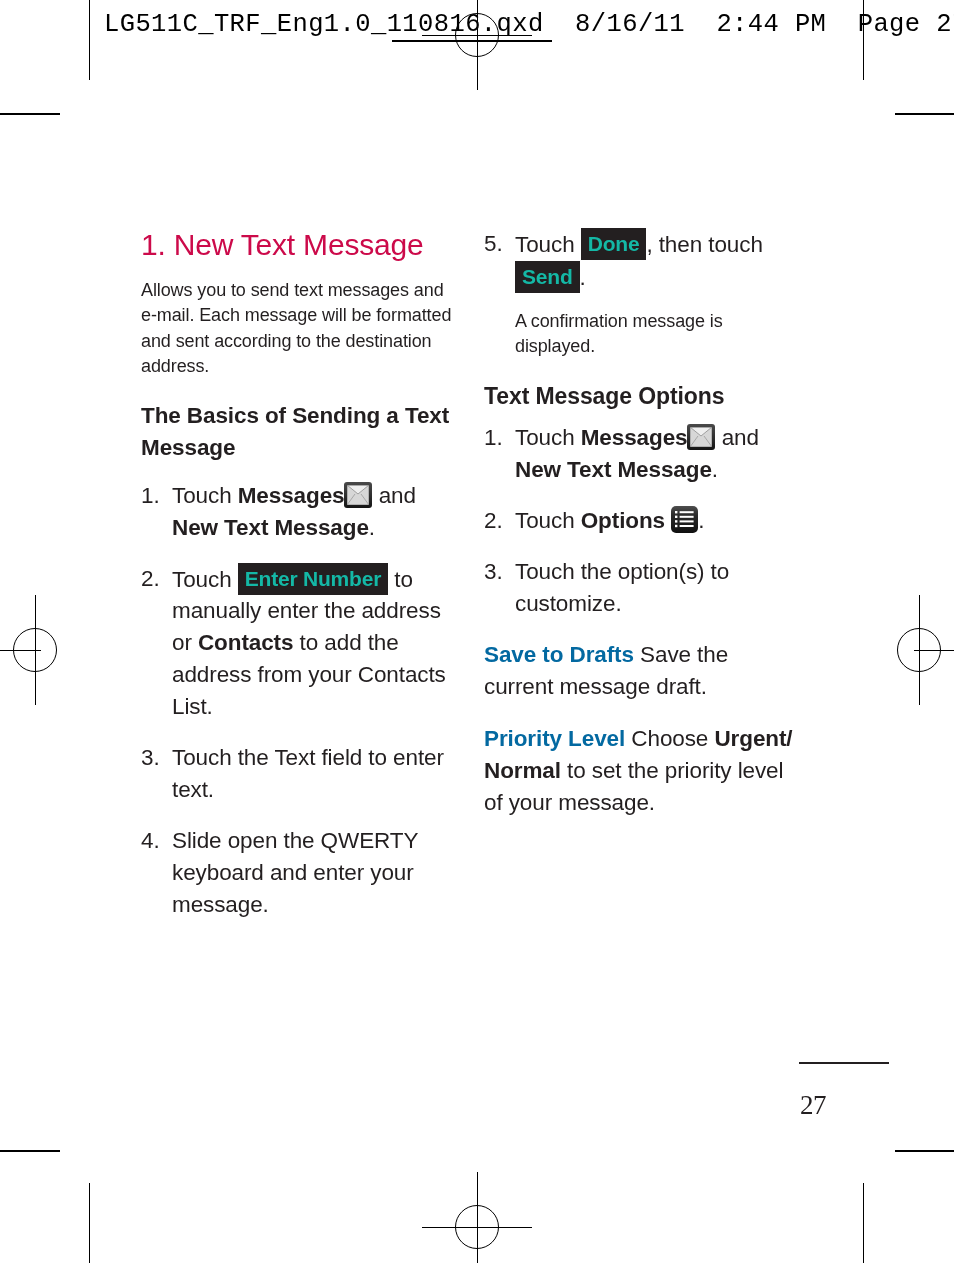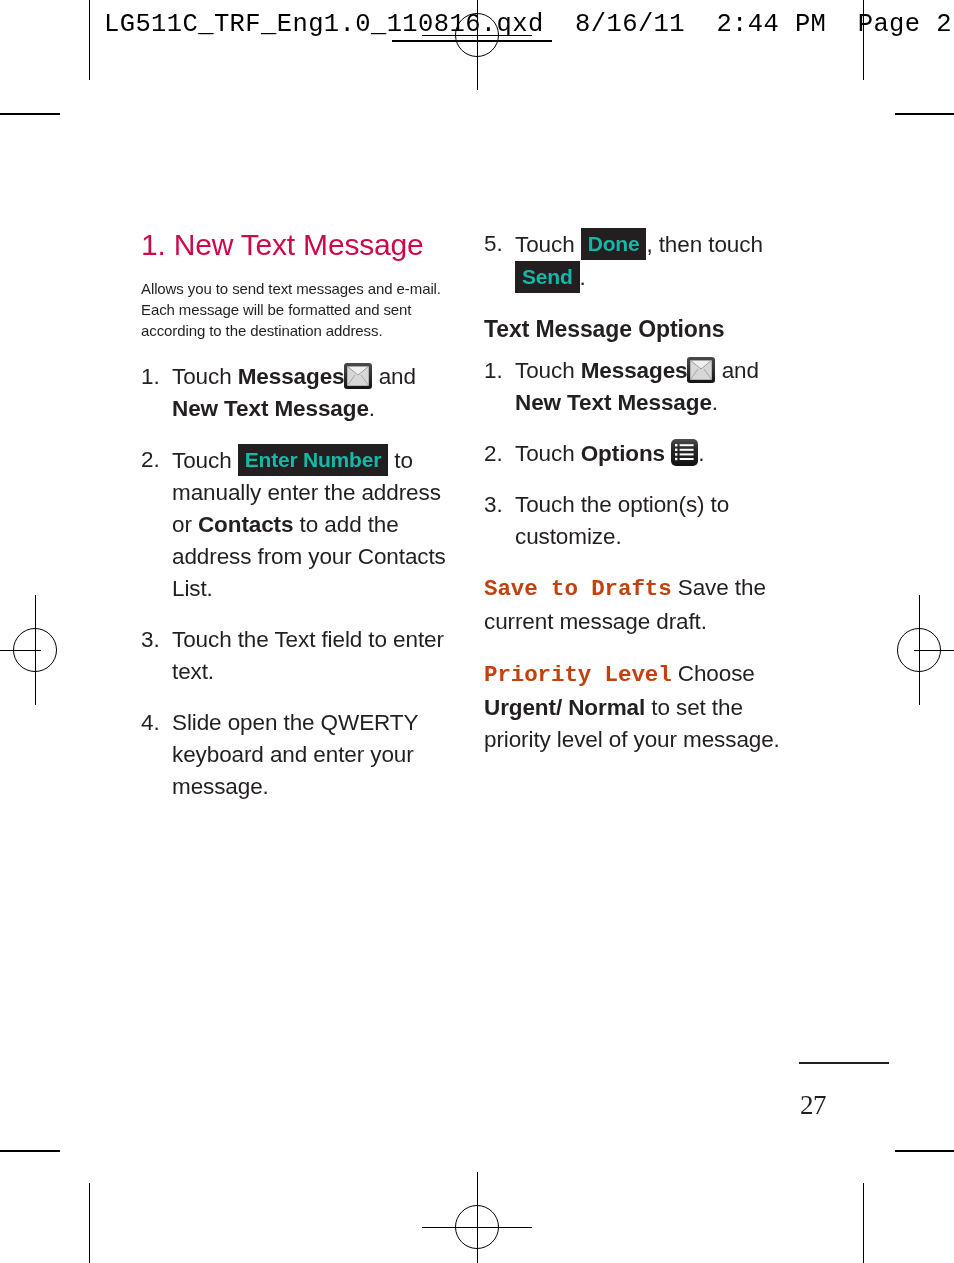--- a/index.html
+++ b/index.html
@@ -95,21 +95,21 @@
     margin: 0 0 16px 0;
     font-size: 30px;
     font-weight: 400;
     line-height: 1.12;
     color: #cc0a4a;
     letter-spacing: -0.2px;
   }
 
   p.body-para {
     margin: 12px 0 20px 0;
-    font-size: 15px;
+    font-size: 18px;
     line-height: 1.42;
     letter-spacing: -0.1px;
   }
 
   h2.sub-head {
     margin: 0 0 16px 0;
     font-size: 22.5px;
     font-weight: bold;
     line-height: 1.42;
     letter-spacing: -0.1px;
@@ -184,23 +184,22 @@
   }
   .icon-options svg { position: absolute; left: 4px; top: 5px; }
 
   .glossary-block {
     margin: 0 0 20px 0;
     font-size: 22.5px;
     line-height: 1.42;
     letter-spacing: -0.1px;
   }
   .term {
-    color: #c2410c;
+    color: #0369a1;
     font-weight: bold;
-    font-family: Liberation Mono, monospace;
   }
 
   
   .footer-rule {
     position: absolute;
     left: 799px;
     top: 1062px;
     width: 90px;
     height: 2px;
     background: #231f20;
@@ -256,20 +255,21 @@
 </div>
 
 <div class="columns">
 
   <div class="col col-left">
 
     <h1 class="section-title">1. New Text Message</h1>
 
     <p class="body-para">Allows you to send text messages and e-mail. Each message will be formatted and sent according to the destination address.</p>
 
+    <h2 class="sub-head">The Basics of Sending a Text Message</h2>
 
     <ol class="steps">
 
       <li>
         <span class="num">1.</span><span>Touch </span><span class="b">Messages</span><span class="icon-envelope"><svg width="22" height="20" viewBox="0 0 22 20">
               <rect x="0" y="0" width="22" height="20" fill="#d7d7d7"></rect>
               <path d="M0 0 L11 9 L22 0 Z" fill="#efefef" stroke="#8e8e8e" stroke-width="0.8"></path>
               <path d="M0 20 L8 9 M22 20 L14 9" stroke="#9a9a9a" stroke-width="0.8" fill="none"></path>
               <rect x="0" y="0" width="22" height="20" fill="none" stroke="#8a8a8a" stroke-width="1"></rect>
             </svg></span><span> and </span><span class="b">New Text Message</span><span>.</span>
@@ -291,20 +291,21 @@
   </div>
 
   <div class="col col-right">
 
     <ol class="steps">
       <li>
         <span class="num">5.</span><span>Touch </span><span class="key">Done</span><span>, then touch </span><span class="key">Send</span><span>.</span>
       </li>
     </ol>
 
+    <p class="body-para" style="padding-left:31px; margin-top:-4px;">A confirmation message is displayed.</p>
 
     <h2 class="sub-head-plain">Text Message Options</h2>
 
     <ol class="steps">
 
       <li>
         <span class="num">1.</span><span>Touch </span><span class="b">Messages</span><span class="icon-envelope"><svg width="22" height="20" viewBox="0 0 22 20">
               <rect x="0" y="0" width="22" height="20" fill="#d7d7d7"></rect>
               <path d="M0 0 L11 9 L22 0 Z" fill="#efefef" stroke="#8e8e8e" stroke-width="0.8"></path>
               <path d="M0 20 L8 9 M22 20 L14 9" stroke="#9a9a9a" stroke-width="0.8" fill="none"></path>

